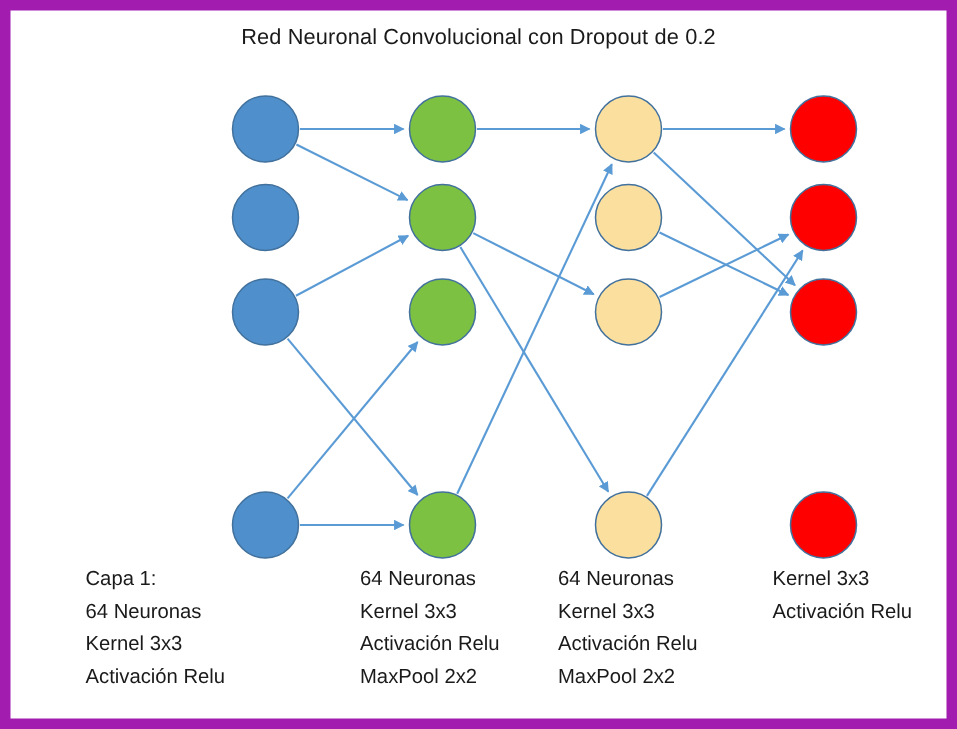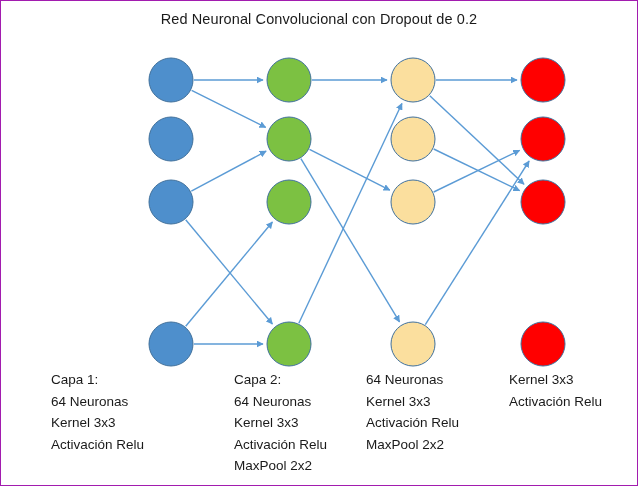--- a/index.html
+++ b/index.html
@@ -7,21 +7,21 @@
     width:638px;height:486px;
     background:#ffffff;
     font-family:"Liberation Sans", sans-serif;
     overflow:hidden;
   }
   #canvas{
     position:relative;
     width:638px;height:486px;
     background:#ffffff;
     box-sizing:border-box;
-    border:1px solid #a21caf;
+    border:7px solid #a21caf;
   }
   #title{
     position:absolute;
     left:0;right:0;top:10px;
     text-align:center;
     font-size:14.5px;
     color:#1a1a1a;
     letter-spacing:.1px;
     white-space:nowrap;
   }
@@ -90,21 +90,20 @@
   </svg>
 
   <div id="legends-host">
       <div class="legend" style="left: 50px; top: 368px;">
         <div>Capa 1:</div>
         <div>64 Neuronas</div>
         <div>Kernel 3x3</div>
         <div>Activación Relu</div>
       </div>
       <div class="legend" style="left: 233px; top: 368px;">
-        <div>Capa 2:</div>
         <div>64 Neuronas</div>
         <div>Kernel 3x3</div>
         <div>Activación Relu</div>
         <div>MaxPool 2x2</div>
       </div>
       <div class="legend" style="left: 365px; top: 368px;">
         <div>64 Neuronas</div>
         <div>Kernel 3x3</div>
         <div>Activación Relu</div>
         <div>MaxPool 2x2</div>

